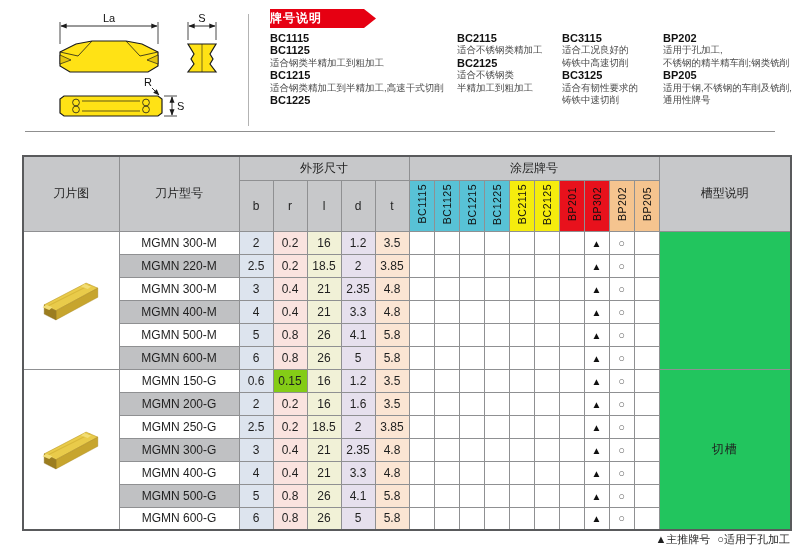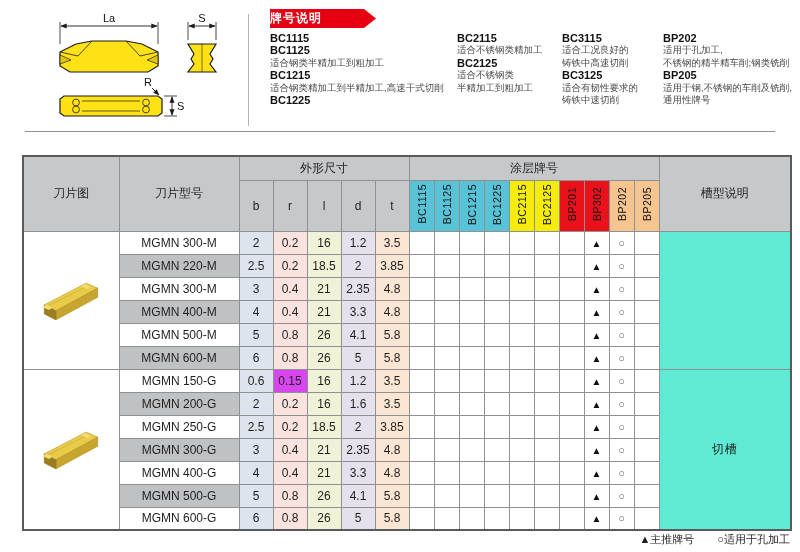--- a/index.html
+++ b/index.html
@@ -39,25 +39,25 @@
   th.th-coat span { display:inline-block; writing-mode:vertical-rl;
                     transform:rotate(180deg); font-size:10.5px; color:#101010;
                     letter-spacing:0.5px; }
   tbody td { height:23px; font-size:12px; background:#fff; }
   td.cell-model { font-size:12px; }
   td.cell-model.stripe { background:#c0c1c3; }
   td.cell-mark { font-size:11px; }
   td.cell-mark .tri { color:#101010; font-size:10px; }
   td.cell-mark .cir { color:#5f5f5f; font-size:11px; }
   td.cell-img { background:#fff; }
-  td.cell-groove { background:#5eead4; font-size:12px; letter-spacing:1px; }
+  td.cell-groove { background:#22c55e; font-size:12px; letter-spacing:1px; }
 
   .footnote { position:absolute; left:22px; top:532px; width:768px;
               text-align:right; font-size:11px; color:#1f1f1f; }
-  .footnote span { margin-left:20px; }
+  .footnote span { margin-left:4px; }
 </style>
 </head>
 <body>
 
 <div class="page">
 
   <svg class="drawing" viewBox="0 0 206 120">
     <defs>
       <marker id="ar" viewBox="0 0 10 10" refX="9" refY="5" markerWidth="7" markerHeight="7" orient="auto-start-reverse">
         <path d="M0,1 L10,5 L0,9 Z" fill="#1c1c1c"></path>
@@ -314,21 +314,21 @@
     <polygon points="14,50 64,24 78,30 28,57" fill="#e9cb4a" stroke="#b49324" stroke-width="0.6"></polygon>
     <polygon points="28,57 78,30 78,41 28,68" fill="#c7a52e" stroke="#a8871e" stroke-width="0.5"></polygon>
     <polygon points="14,50 28,57 28,68 14,61" fill="#9c7d1f" stroke="#85691a" stroke-width="0.5"></polygon>
     <line x1="19" y1="51" x2="69" y2="26" stroke="#d9b93a" stroke-width="1.2"></line>
     <polygon points="62,25 70,28 66,31 58,28" fill="#f2dd74"></polygon>
     <polygon points="16,50 24,53 20,56 12,53" fill="#f2dd74"></polygon>
   </svg>
 </td>
           <td class="cell-model">MGMN 150-G</td>
           <td style="background: rgb(221, 228, 238);">0.6</td>
-          <td style="background: #d946ef;">0.15</td>
+          <td style="background: #84cc16;">0.15</td>
           <td style="background: rgb(241, 241, 215);">16</td>
           <td style="background: rgb(230, 224, 237);">1.2</td>
           <td style="background: rgb(251, 229, 211);">3.5</td>
           <td class="cell-mark"></td>
           <td class="cell-mark"></td>
           <td class="cell-mark"></td>
           <td class="cell-mark"></td>
           <td class="cell-mark"></td>
           <td class="cell-mark"></td>
           <td class="cell-mark"></td>

